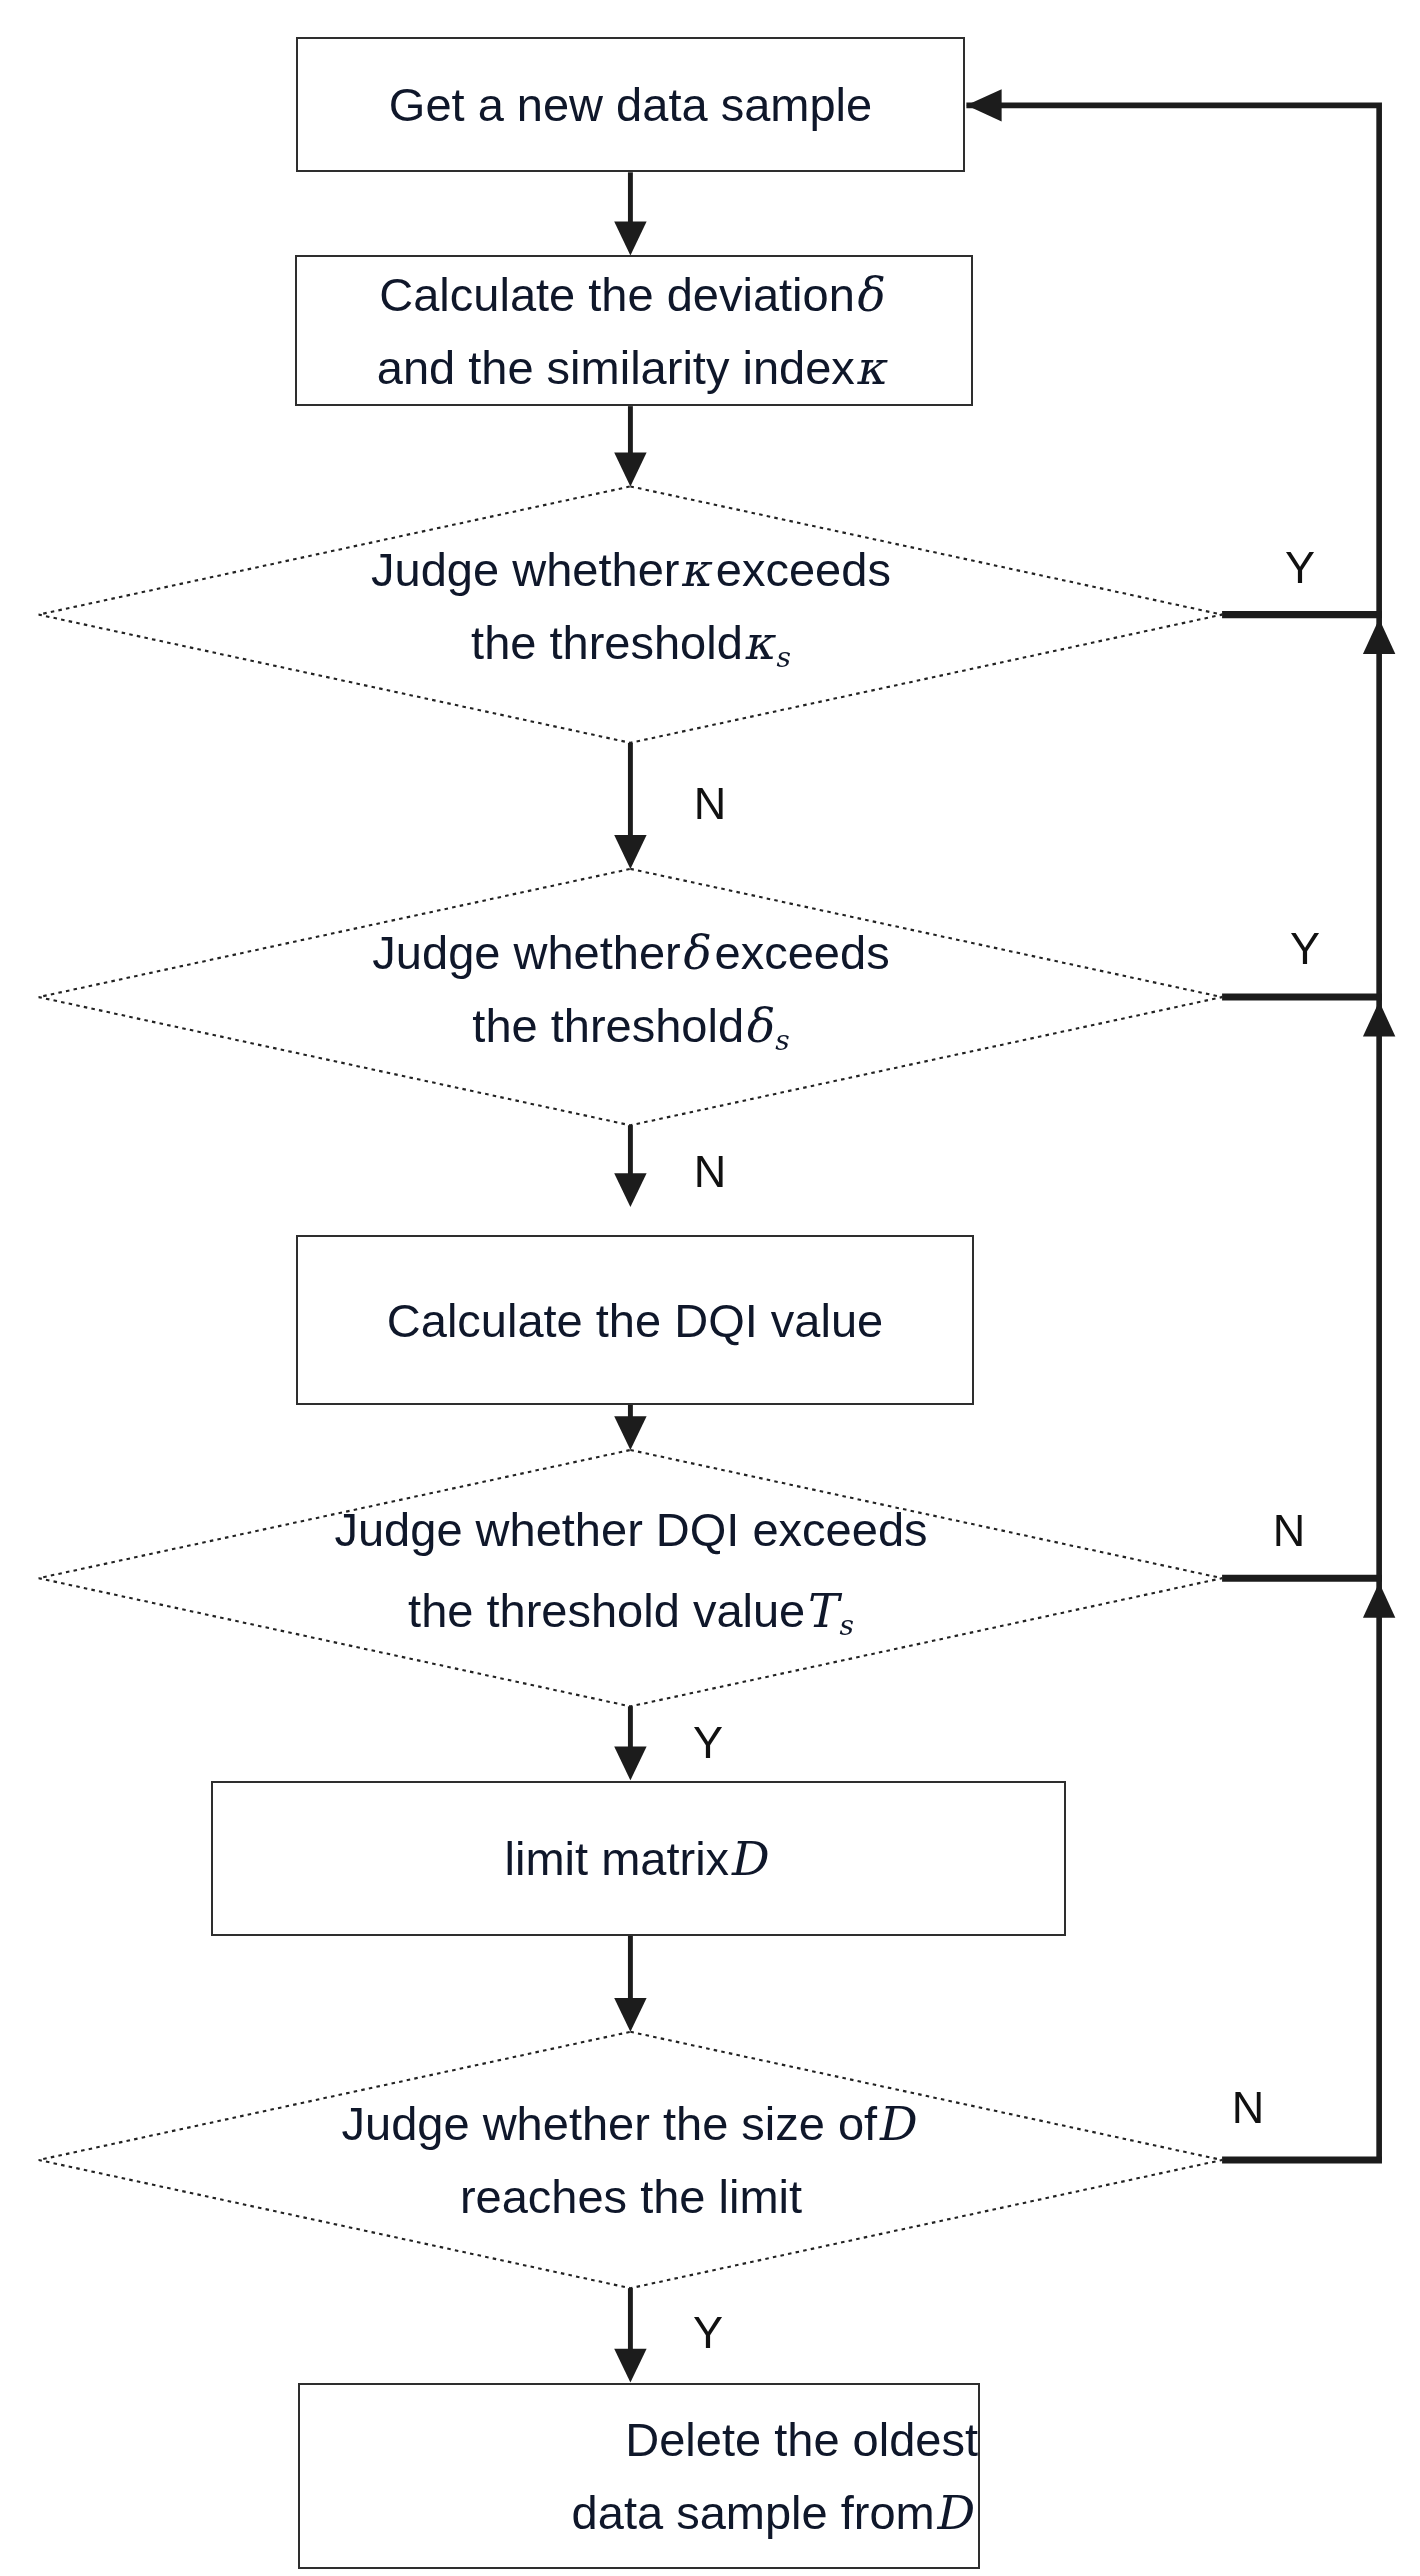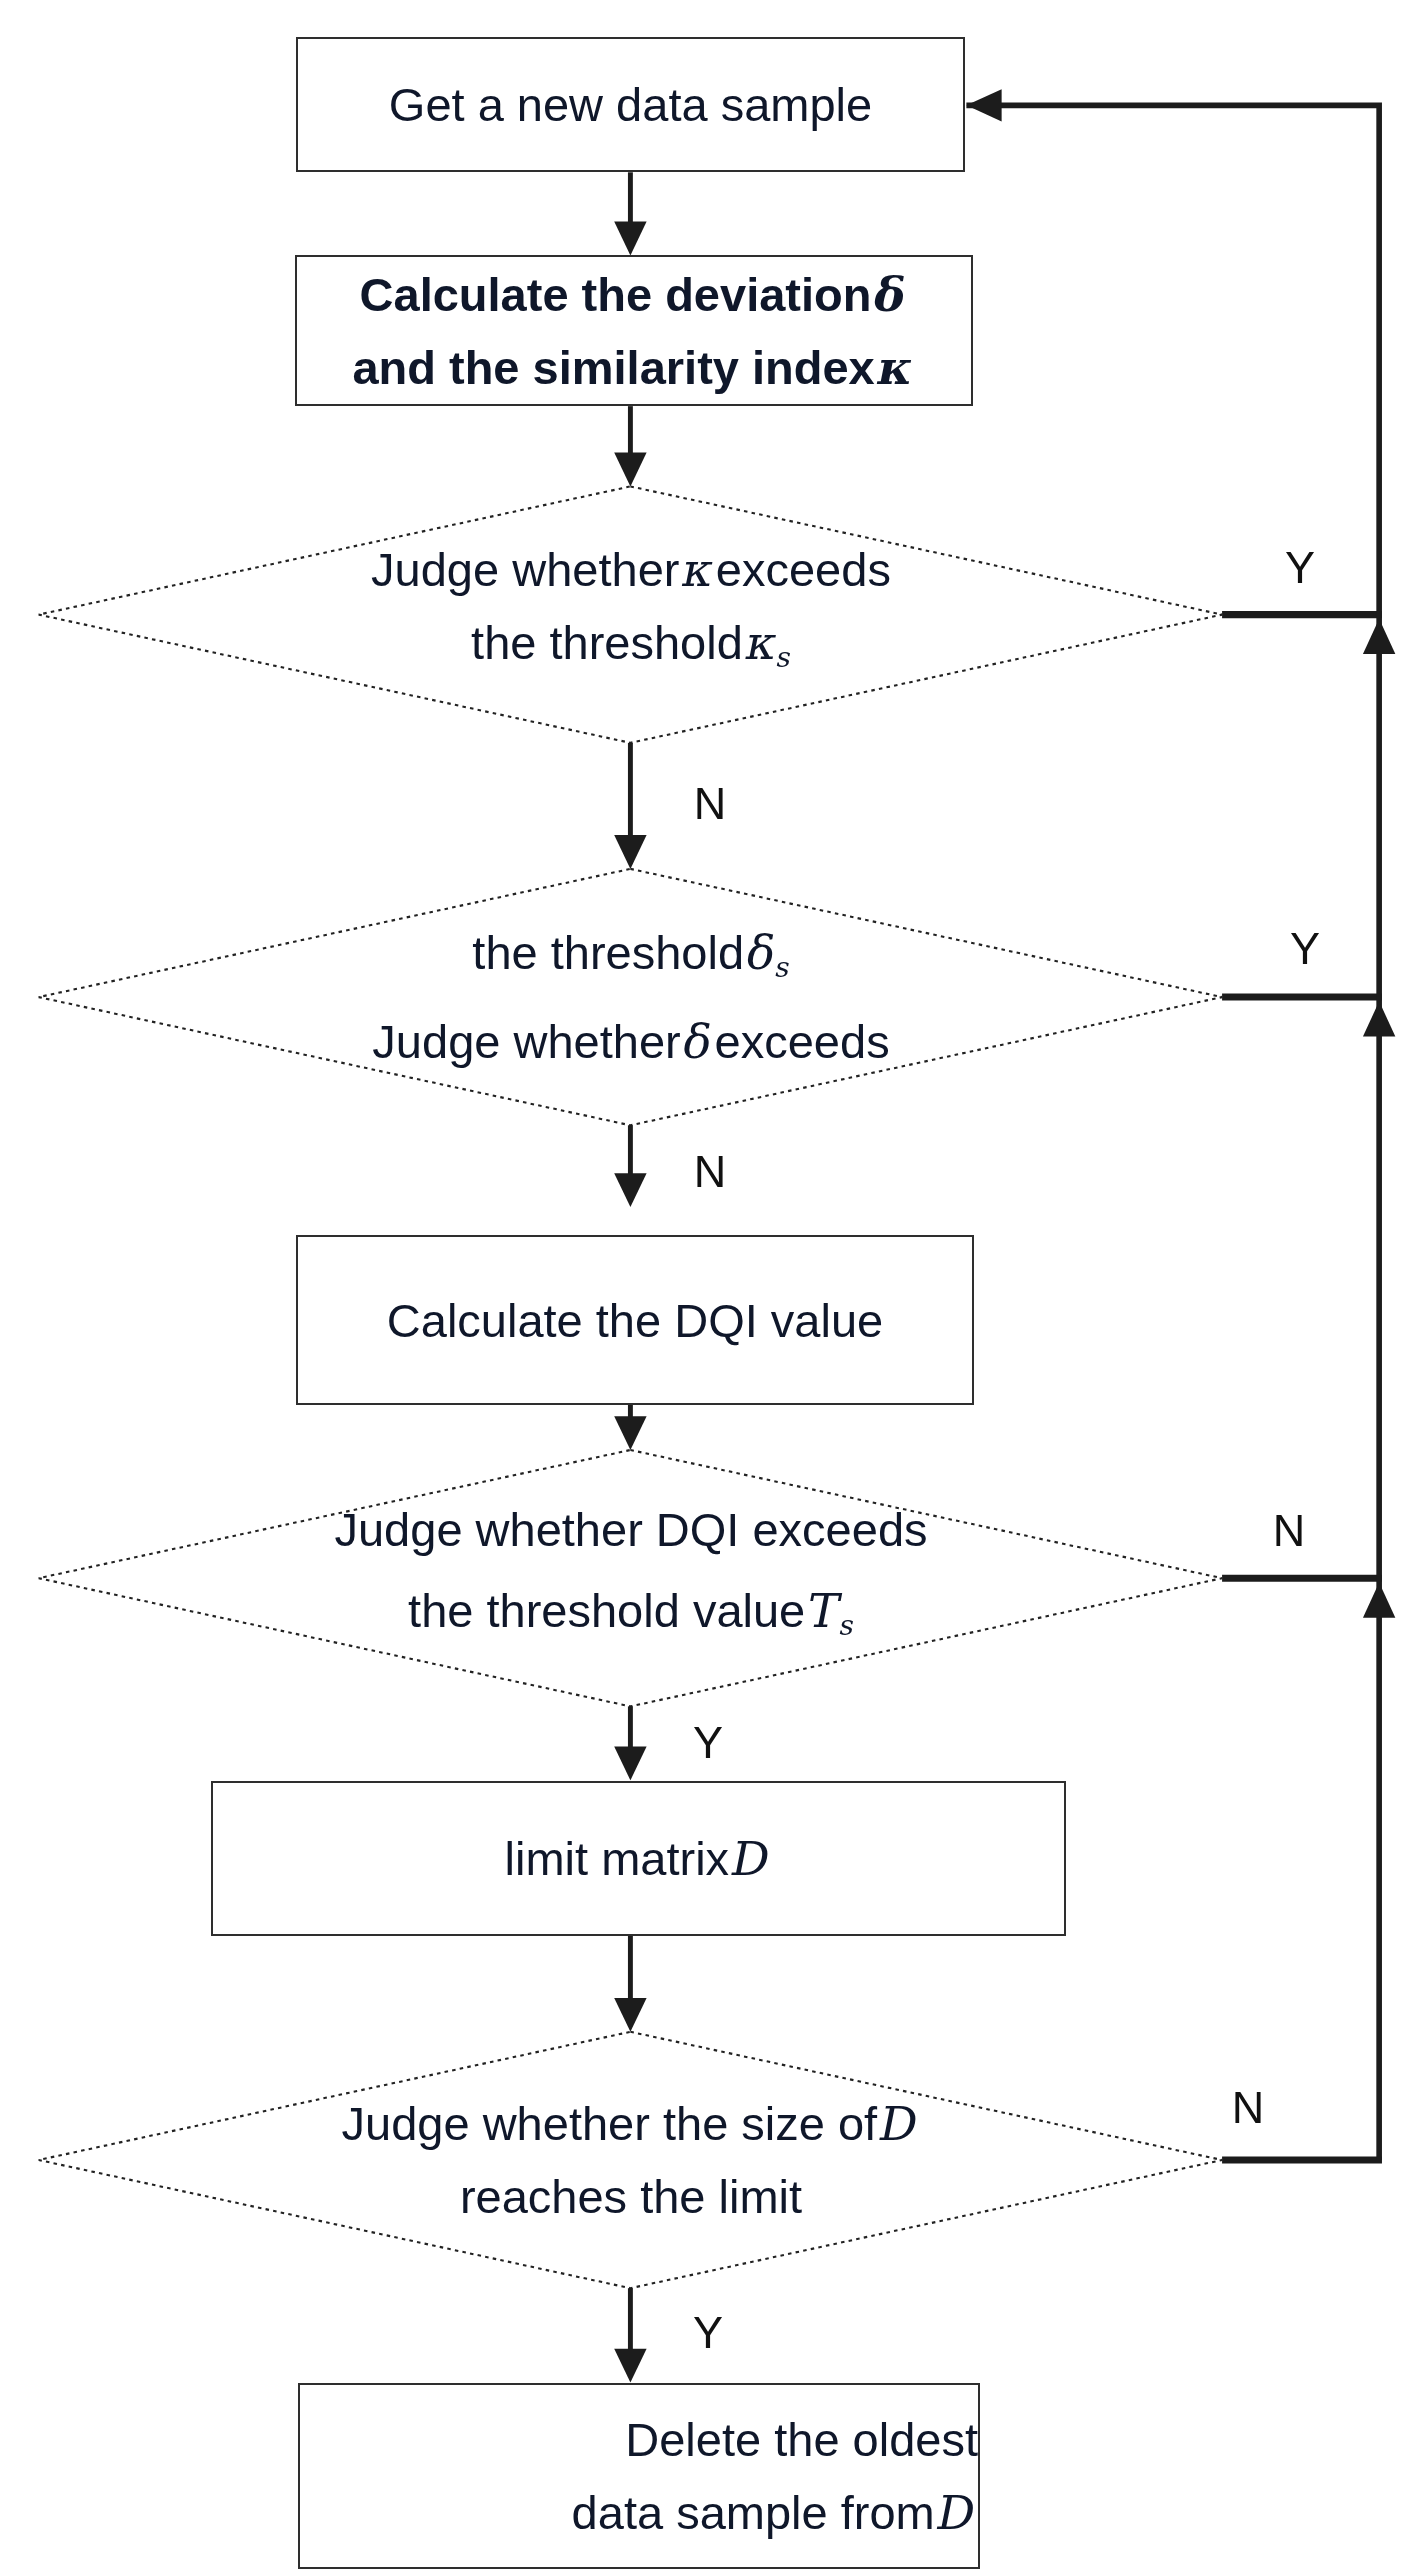--- a/index.html
+++ b/index.html
@@ -117,21 +117,21 @@
       <polygon points="1958,878 1935,928 1981,928"></polygon>
       <polygon points="1958,1421 1935,1471 1981,1471"></polygon>
       <polygon points="1958,2246 1935,2296 1981,2296"></polygon>
     </g>
   </svg>
 
   <div class="node rectnode" style="left:296px; top:37px; width:669px; height:135px;">
     <div>Get a new data sample</div>
   </div>
 
-  <div class="node rectnode" style="left:295px; top:255px; width:678px; height:151px;font-weight:bold;">
+  <div class="node rectnode" style="left:295px; top:255px; width:678px; height:151px;">
     <div><span>Calculate the deviation</span><span class="m">δ</span></div>
     <div><span>and the similarity index</span><span class="m">κ</span></div>
   </div>
 
   <div class="node rectnode" style="left:296px; top:1207px; width:678px; height:170px;margin-top:28px;">
     <div>Calculate the DQI value</div>
   </div>
 
   <div class="node rectnode" style="left:211px; top:1781px; width:855px; height:155px;">
     <div><span>limit matrix</span><span class="m">D</span></div>
@@ -141,22 +141,22 @@
     <div>Delete the oldest</div>
     <div><span>data sample from</span><span class="m">D</span></div>
   </div>
 
   <div class="node diamondtext" style="left:39px; top:486px; width:1184px; height:256px;">
     <div><span>Judge whether</span><span class="m">κ</span><span>exceeds</span></div>
     <div><span>the threshold</span><span class="m" style="padding-right:0">κ</span><span class="ms">s</span></div>
   </div>
 
   <div class="node diamondtext" style="left:39px; top:869px; width:1184px; height:256px;">
+    <div><span>Judge whether</span><span class="m">δ</span><span>exceeds</span></div>
     <div><span>the threshold</span><span class="m" style="padding-right:0">δ</span><span class="ms">s</span></div>
-    <div><span>Judge whether</span><span class="m">δ</span><span>exceeds</span></div>
   </div>
 
   <div class="node diamondtext" style="left:39px; top:1450px; width:1184px; height:256px;gap:8px;">
     <div>Judge whether DQI exceeds</div>
     <div><span>the threshold value</span><span class="m" style="padding-right:0">T</span><span class="ms">s</span></div>
   </div>
 
   <div class="node diamondtext" style="left:39px; top:2032px; width:1184px; height:256px;">
     <div><span>Judge whether the size of</span><span class="m">D</span></div>
     <div>reaches the limit</div>

